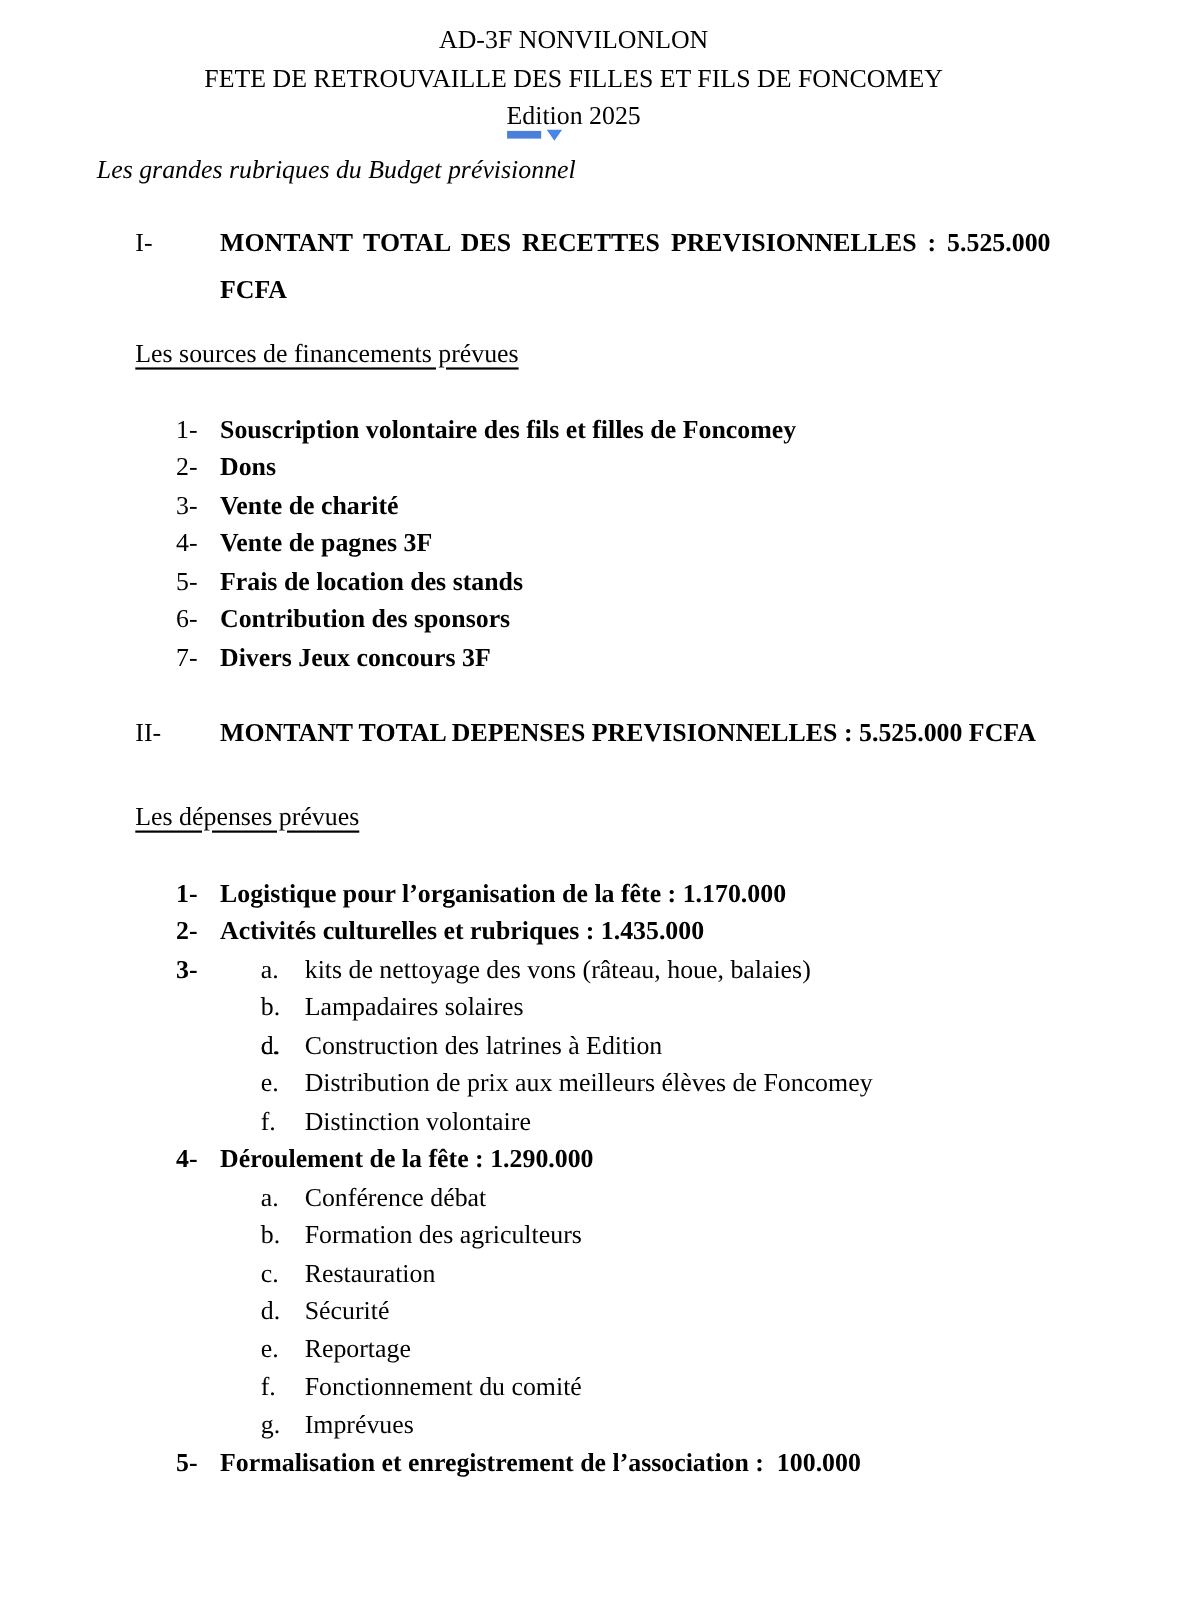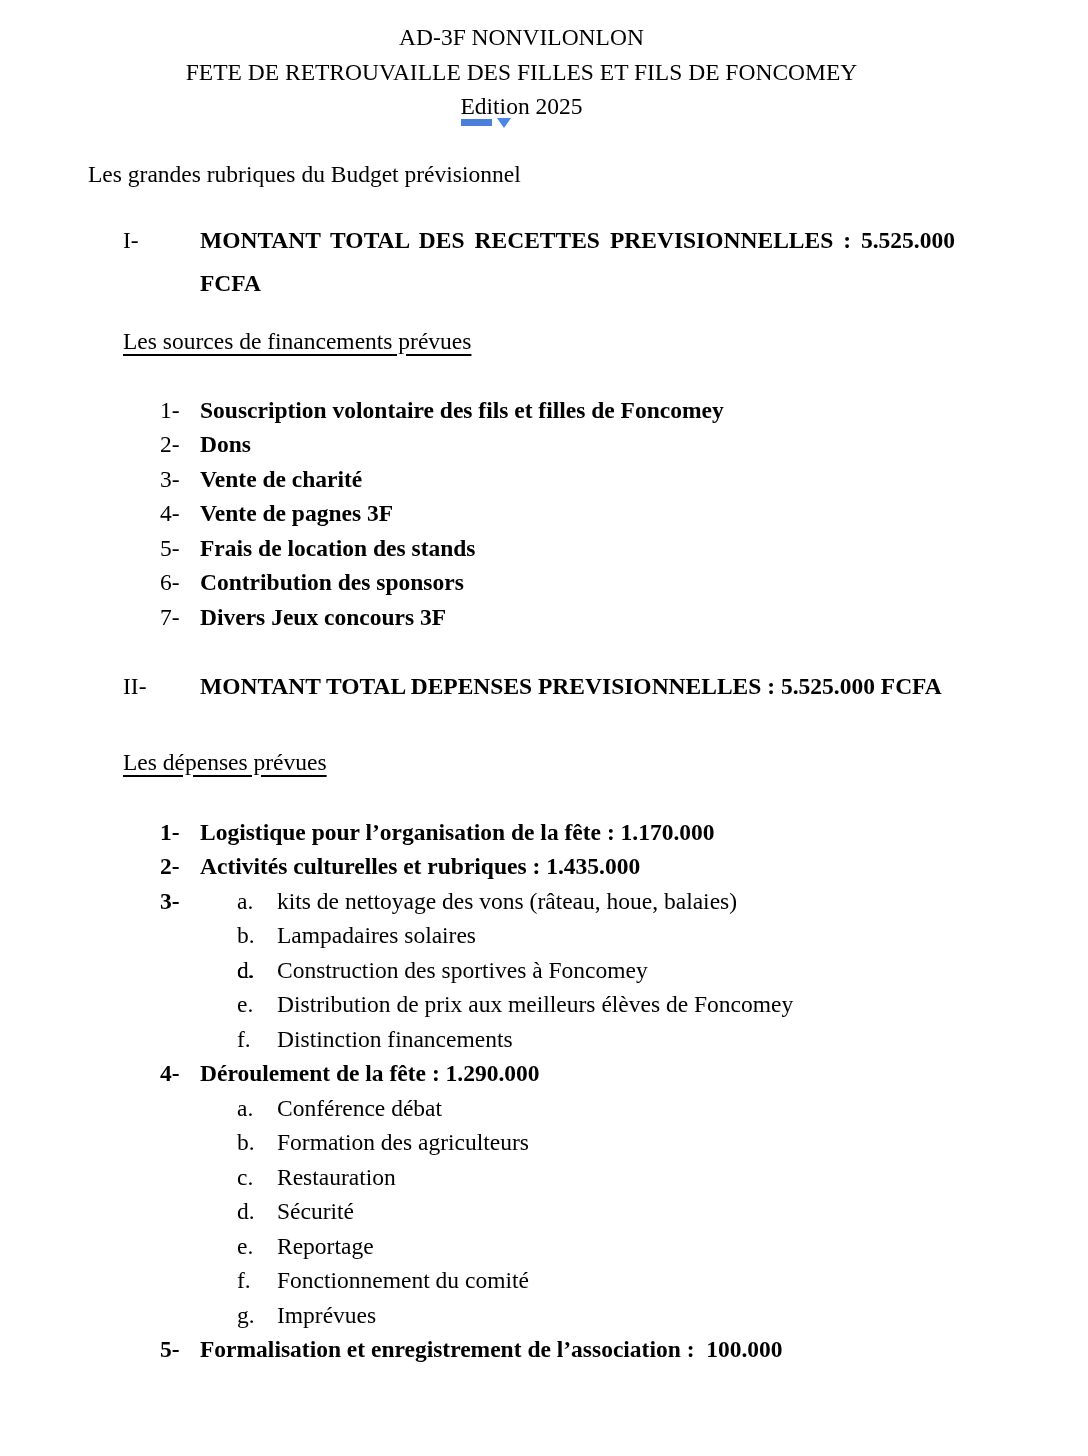--- a/index.html
+++ b/index.html
@@ -30,21 +30,21 @@
   }
   .ac-tri {
     position: absolute; left: 37px; top: 29px;
     width: 0; height: 0;
     border-left: 7px solid transparent;
     border-right: 7px solid transparent;
     border-top: 10px solid #4a86e8;
   }
 
   
-  .intro { margin-top: 33px; line-height: 34.5px; }
+  .intro { margin-top: 14px; line-height: 34.5px; font-style: italic; }
 
   
   .hrow { position: relative; padding-left: 112px; font-weight: bold; }
   .hrow .num { position: absolute; left: 35px; top: 0; font-weight: normal; }
   #h1 { margin-top: 27.5px; line-height: 43px; }
   #h1 .h-just { text-align: justify; text-align-last: justify; }
   #h2 { margin-top: 35px; line-height: 34.5px; }
 
   
   .subhead {
@@ -147,29 +147,29 @@
     </div>
     <div class="row2">
       <span class="marker">b.</span>
       <span class="pre">Lampadaires solaires</span>
     </div>
     <div class="row2">
       <span class="marker">c.</span>
     </div>
     <div class="row2">
       <span class="marker">d.</span>
-      <span class="pre">Construction des sportives à Foncomey</span>
+      <span class="pre">Construction des latrines à Edition</span>
     </div>
     <div class="row2">
       <span class="marker">e.</span>
       <span class="pre">Distribution de prix aux meilleurs élèves de Foncomey</span>
     </div>
     <div class="row2">
       <span class="marker">f.</span>
-      <span class="pre">Distinction financements</span>
+      <span class="pre">Distinction volontaire</span>
     </div>
     <div class="row1">
       <span class="marker b">4-</span>
       <span class="b pre">Déroulement de la fête : 1.290.000</span>
     </div>
     <div class="row2">
       <span class="marker">a.</span>
       <span class="pre">Conférence débat</span>
     </div>
     <div class="row2">

